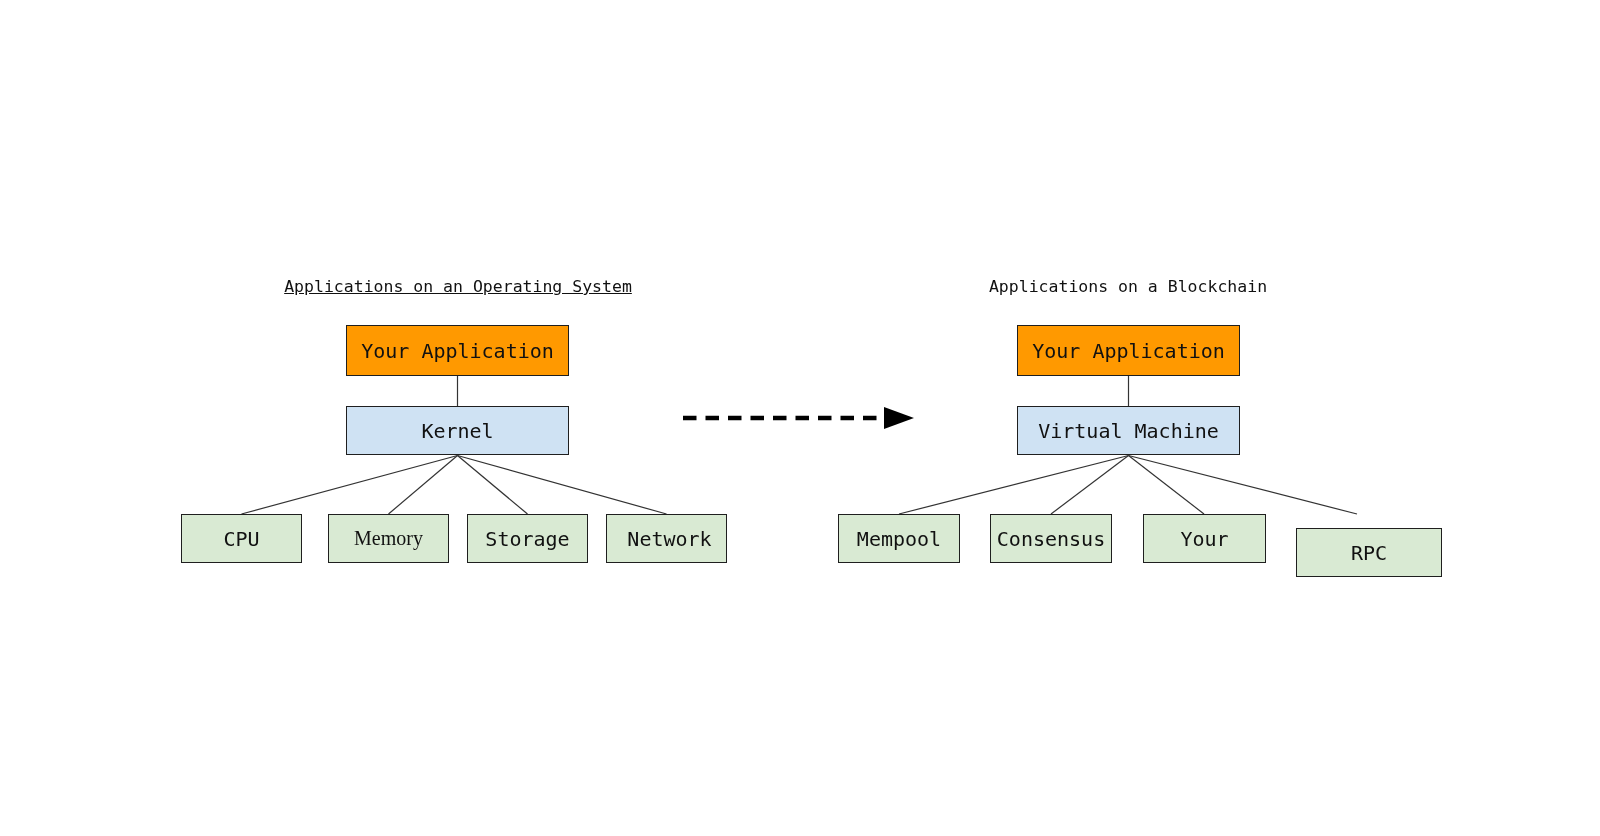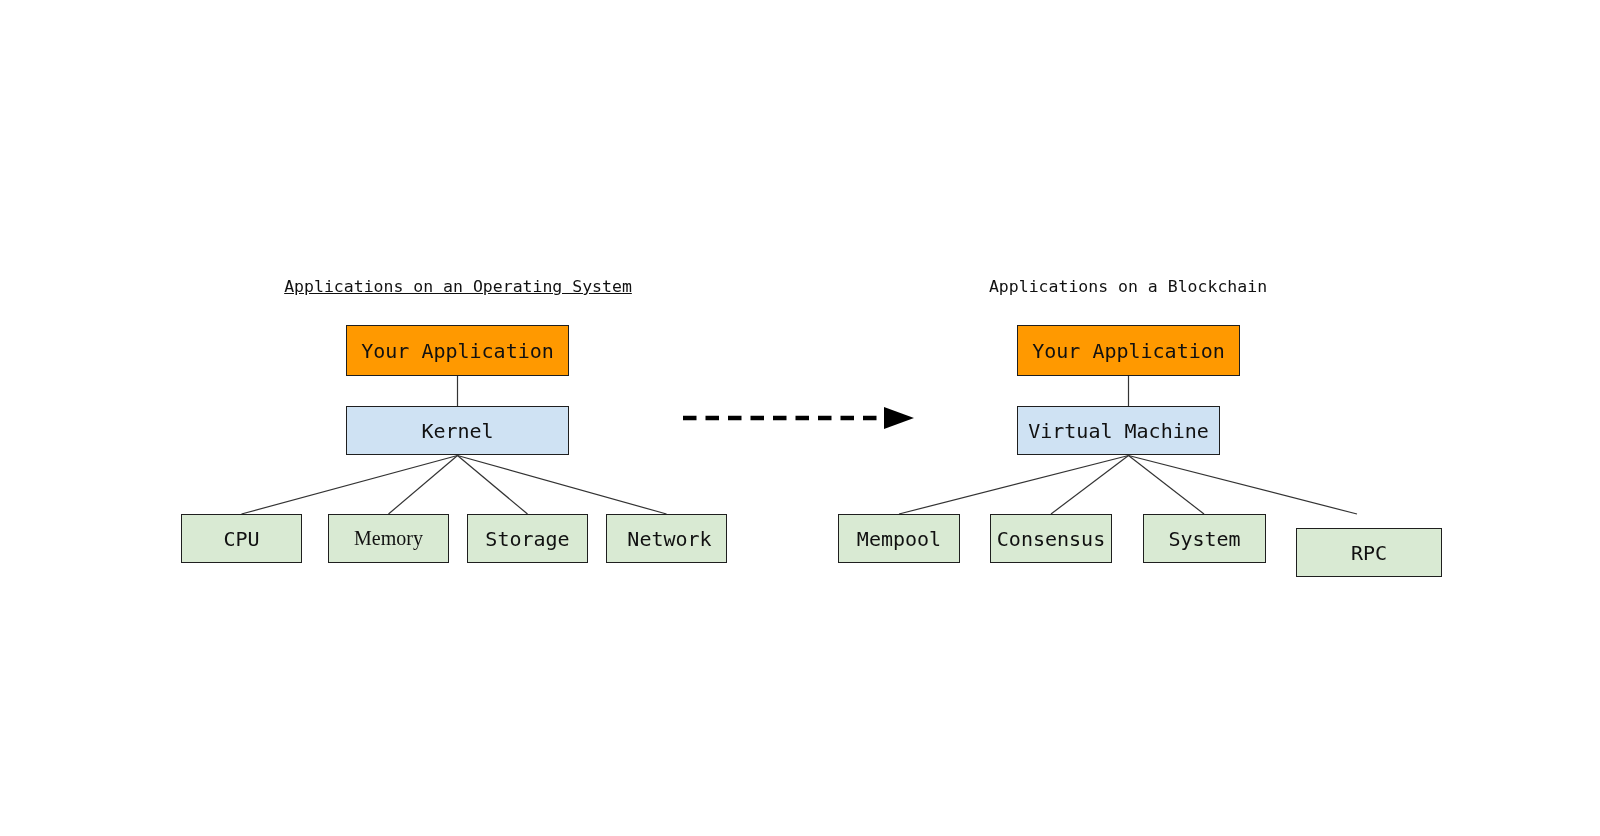--- a/index.html
+++ b/index.html
@@ -97,31 +97,31 @@
     </div>
   </div>
 
   <div>
     <div class="tree-title" style="left:1128px; top:277px;">Applications on a Blockchain</div>
 
     <div class="box box-root" style="left:1017px; top:325px; width:223px; height:51px;">
       <span>Your Application</span>
     </div>
 
-    <div class="box box-mid" style="left:1017px; top:406px; width:203px; height:49px;">
+    <div class="box box-mid" style="left:1017px; top:406px; width:223px; height:49px;">
       <span>Virtual Machine</span>
     </div>
 
     <div class="box box-leaf" style="left:838px; top:514px; width:122px; height:49px;">
       <span>Mempool</span>
     </div>
     <div class="box box-leaf" style="left:990px; top:514px; width:122px; height:49px;">
       <span>Consensus</span>
     </div>
     <div class="box box-leaf" style="left:1143px; top:514px; width:123px; height:49px;">
-      <span>System</span>
+      <span>Your</span>
     </div>
     <div class="box box-leaf" style="left:1296px; top:528px; width:146px; height:49px;">
       <span>RPC</span>
     </div>
   </div>
 
 </div>
 
 </body></html>

